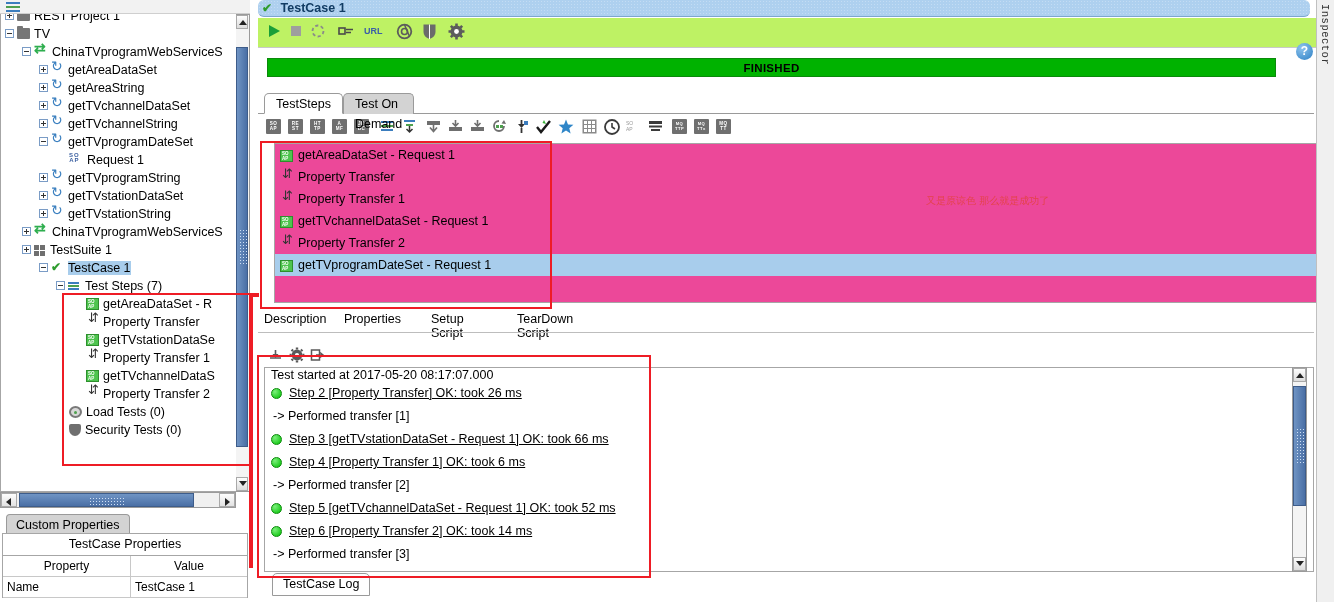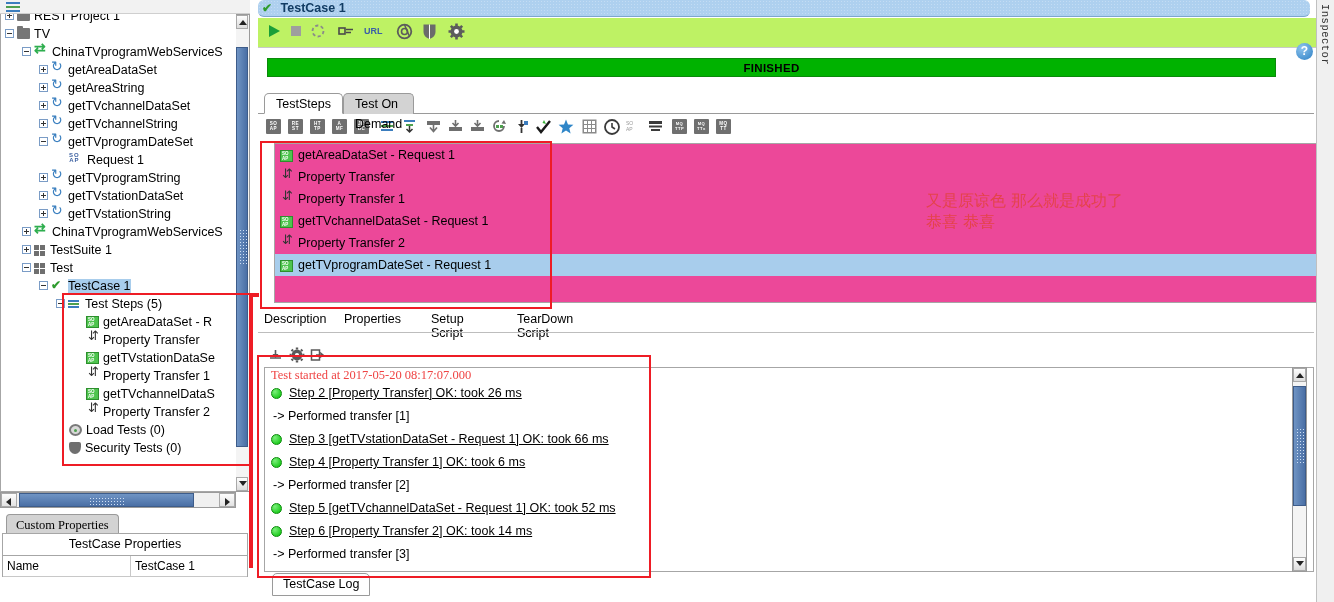--- a/index.html
+++ b/index.html
@@ -107,21 +107,21 @@
   .vs-thumb { position:absolute; left:0; top:32px; width:12px; height:400px;
     background:linear-gradient(90deg,#6f94c4,#4a6fa5); border:1px solid #3d5c8a;}
   .vs-thumb::after{ content:""; position:absolute; left:2px; top:50%; margin-top:-18px; width:8px; height:36px;
     background-image:radial-gradient(#cfe0f5 0.6px, transparent 0.7px); background-size:3px 3px;}
 
   
   #props-area { position:absolute; left:0; top:510px; width:250px; height:92px; background:#fff; }
   #props-tab {
     position:absolute; left:6px; top:4px; padding:3px 9px 4px 9px;
     background:#d3d3d3; border:1px solid #9a9a9a; border-bottom:none;
-    border-radius:4px 4px 0 0; font-size:12.5px;font-family:Liberation Serif, serif;
+    border-radius:4px 4px 0 0; font-size:12.5px;
   }
   #props-table { position:absolute; left:2px; top:23px; width:246px; border:1px solid #a6a6a6; border-bottom:none; }
   #props-title { text-align:center; padding:3px 0 4px 0; font-size:12.5px; border-bottom:1px solid #a6a6a6; background:#fff;}
   .pr-row { display:flex; border-bottom:1px solid #c8c8c8; }
   .pr-row .c1 { width:128px; border-right:1px solid #c8c8c8; padding:3px 0 3px 4px; }
   .pr-row .c2 { flex:1; padding:3px 0 3px 4px; }
   .pr-head { text-align:center; background:#fff; }
   .pr-head .c1, .pr-head .c2 { text-align:center; padding-left:0; }
 
   
@@ -176,21 +176,21 @@
   #steps-list {
     position:absolute; left:4px; top:143px; width:1052px; height:160px;
     background:#ec4899; border:1px solid #a6a6a6; overflow:hidden;margin-left:12px;
   }
   .step-row { height:22px; line-height:22px; padding-left:5px; font-size:12.5px; white-space:nowrap;}
   .step-row.sel { background:#a8cdec; }
   .step-row .ico { margin-right:5px; }
 
   
   #annot-cn { position:absolute; left:668px; top:190px; width:300px; color:#e4434b;
-    font-size:16px; line-height:21px; font-family:"DejaVu Sans", sans-serif; }
+    font-size:10px; line-height:21px; font-family:"DejaVu Sans", sans-serif; }
 
   
   #desc-tabs { position:absolute; left:6px; top:312px; height:18px; font-size:12.5px; }
   #desc-tabs span { position:absolute; top:0; }
   #desc-line { position:absolute; left:0; top:332px; width:1056px; height:1px; background:#bdbdbd; }
 
   
   #log-toolbar { position:absolute; left:6px; top:346px; width:1050px; height:20px; }
 
   
@@ -199,21 +199,21 @@
     background:#fff; border:1px solid #a6a6a6; overflow:hidden;
   }
   .log-line { height:23px; line-height:23px; padding-left:6px; font-size:12.5px; white-space:nowrap;}
   .log-line .dot {
     display:inline-block; width:11px; height:11px; border-radius:50%;
     background:radial-gradient(circle at 32% 30%, #7cf07c, #00c000);
     border:1px solid #0a8a0a; vertical-align:middle; margin-right:7px;
   }
   .log-line .lnk { color:#000; text-decoration:underline; vertical-align:middle; }
   .log-line .plain { vertical-align:middle; padding-left:2px; }
-  .log-line.clipped { color:#ef4444; height:14px; line-height:14px; overflow:hidden;font-family:Liberation Serif, serif; }
+  .log-line.clipped { color:#000000; height:14px; line-height:14px; overflow:hidden; }
 
   
   #log-vscroll { position:absolute; left:1034px; top:367px; width:15px; height:205px;
     background:#f4f4f4; border:1px solid #9a9a9a;}
   #log-vscroll .vs-thumb { height:120px; top:18px; width:13px;}
   #log-vscroll .vs-arrow { width:13px;}
 
   
   #bottom-tab {
     position:absolute; left:14px; top:573px; padding:3px 10px 4px 10px;
@@ -259,23 +259,22 @@
           <div class="tnode"><span class="spacer" style="width: 38px;"></span><span class="expander plus"></span><span class="ico ico-op"></span><span class="lbl">getAreaString</span></div>
           <div class="tnode"><span class="spacer" style="width: 38px;"></span><span class="expander plus"></span><span class="ico ico-op"></span><span class="lbl">getTVchannelDataSet</span></div>
           <div class="tnode"><span class="spacer" style="width: 38px;"></span><span class="expander plus"></span><span class="ico ico-op"></span><span class="lbl">getTVchannelString</span></div>
           <div class="tnode"><span class="spacer" style="width: 38px;"></span><span class="expander"></span><span class="ico ico-op"></span><span class="lbl">getTVprogramDateSet</span></div>
           <div class="tnode"><span class="spacer" style="width: 55px;"></span><span class="spacer" style="width: 13px;"></span><span class="ico ico-soap"><span style="position:absolute;left:0;top:-1px;line-height:5px">SO<br>AP</span></span><span class="lbl">Request 1</span></div>
           <div class="tnode"><span class="spacer" style="width: 38px;"></span><span class="expander plus"></span><span class="ico ico-op"></span><span class="lbl">getTVprogramString</span></div>
           <div class="tnode"><span class="spacer" style="width: 38px;"></span><span class="expander plus"></span><span class="ico ico-op"></span><span class="lbl">getTVstationDataSet</span></div>
           <div class="tnode"><span class="spacer" style="width: 38px;"></span><span class="expander plus"></span><span class="ico ico-op"></span><span class="lbl">getTVstationString</span></div>
           <div class="tnode"><span class="spacer" style="width: 21px;"></span><span class="expander plus"></span><span class="ico ico-iface"></span><span class="lbl">ChinaTVprogramWebServiceS</span></div>
           <div class="tnode"><span class="spacer" style="width: 21px;"></span><span class="expander plus"></span><span class="ico ico-suite"><span></span><span></span><span></span><span></span></span><span class="lbl">TestSuite 1</span></div>
-          <div class="tnode"><span class="spacer" style="width: 21px;"></span><span class="expander"></span><span class="ico ico-suite"><span></span><span></span><span></span><span></span></span><span class="lbl">Test</span></div>
           <div class="tnode selected"><span class="spacer" style="width: 38px;"></span><span class="expander"></span><span class="ico ico-check"></span><span class="lbl">TestCase 1</span></div>
-          <div class="tnode"><span class="spacer" style="width: 55px;"></span><span class="expander"></span><span class="ico ico-steps"><i></i><i></i><i></i></span><span class="lbl">Test Steps (5)</span></div>
+          <div class="tnode"><span class="spacer" style="width: 55px;"></span><span class="expander"></span><span class="ico ico-steps"><i></i><i></i><i></i></span><span class="lbl">Test Steps (7)</span></div>
           <div class="tnode"><span class="spacer" style="width: 72px;"></span><span class="spacer" style="width: 13px;"></span><span class="ico ico-req"></span><span class="lbl">getAreaDataSet - R</span></div>
           <div class="tnode"><span class="spacer" style="width: 72px;"></span><span class="spacer" style="width: 13px;"></span><span class="ico ico-xfer"></span><span class="lbl">Property Transfer</span></div>
           <div class="tnode"><span class="spacer" style="width: 72px;"></span><span class="spacer" style="width: 13px;"></span><span class="ico ico-req"></span><span class="lbl">getTVstationDataSe</span></div>
           <div class="tnode"><span class="spacer" style="width: 72px;"></span><span class="spacer" style="width: 13px;"></span><span class="ico ico-xfer"></span><span class="lbl">Property Transfer 1</span></div>
           <div class="tnode"><span class="spacer" style="width: 72px;"></span><span class="spacer" style="width: 13px;"></span><span class="ico ico-req"></span><span class="lbl">getTVchannelDataS</span></div>
           <div class="tnode"><span class="spacer" style="width: 72px;"></span><span class="spacer" style="width: 13px;"></span><span class="ico ico-xfer"></span><span class="lbl">Property Transfer 2</span></div>
           <div class="tnode"><span class="spacer" style="width: 55px;"></span><span class="spacer" style="width: 13px;"></span><span class="ico ico-load"></span><span class="lbl">Load Tests (0)</span></div>
           <div class="tnode"><span class="spacer" style="width: 55px;"></span><span class="spacer" style="width: 13px;"></span><span class="ico ico-sec"></span><span class="lbl">Security Tests (0)</span></div>
         </div>
     </div>
@@ -289,20 +288,24 @@
     <div id="tree-hscroll">
       <div class="hs-arrow l"></div>
       <div class="hs-thumb"></div>
       <div class="hs-arrow r"></div>
     </div>
 
     <div id="props-area">
       <div id="props-tab">Custom Properties</div>
       <div id="props-table">
         <div id="props-title">TestCase Properties</div>
+        <div class="pr-row pr-head">
+          <div class="c1">Property</div>
+          <div class="c2">Value</div>
+        </div>
         <div class="pr-row">
           <div class="c1">Name</div>
           <div class="c2">TestCase 1</div>
         </div>
       </div>
     </div>
   </div>
 
   <div id="main">
 
@@ -478,21 +481,20 @@
         <div class="step-row"><span class="ico ico-req"></span><span>getAreaDataSet - Request 1</span></div>
         <div class="step-row"><span class="ico ico-xfer"></span><span>Property Transfer</span></div>
         <div class="step-row"><span class="ico ico-xfer"></span><span>Property Transfer 1</span></div>
         <div class="step-row"><span class="ico ico-req"></span><span>getTVchannelDataSet - Request 1</span></div>
         <div class="step-row"><span class="ico ico-xfer"></span><span>Property Transfer 2</span></div>
         <div class="step-row sel"><span class="ico ico-req"></span><span>getTVprogramDateSet - Request 1</span></div>
       </div>
 
     <div id="annot-cn">
       <div>又是原谅色 那么就是成功了</div>
-      <div>恭喜  恭喜</div>
     </div>
 
     <div id="desc-tabs">
       <span style="left:0">Description</span>
       <span style="left:80px">Properties</span>
       <span style="left:167px">Setup Script</span>
       <span style="left:253px">TearDown Script</span>
     </div>
     <div id="desc-line"></div>
 

